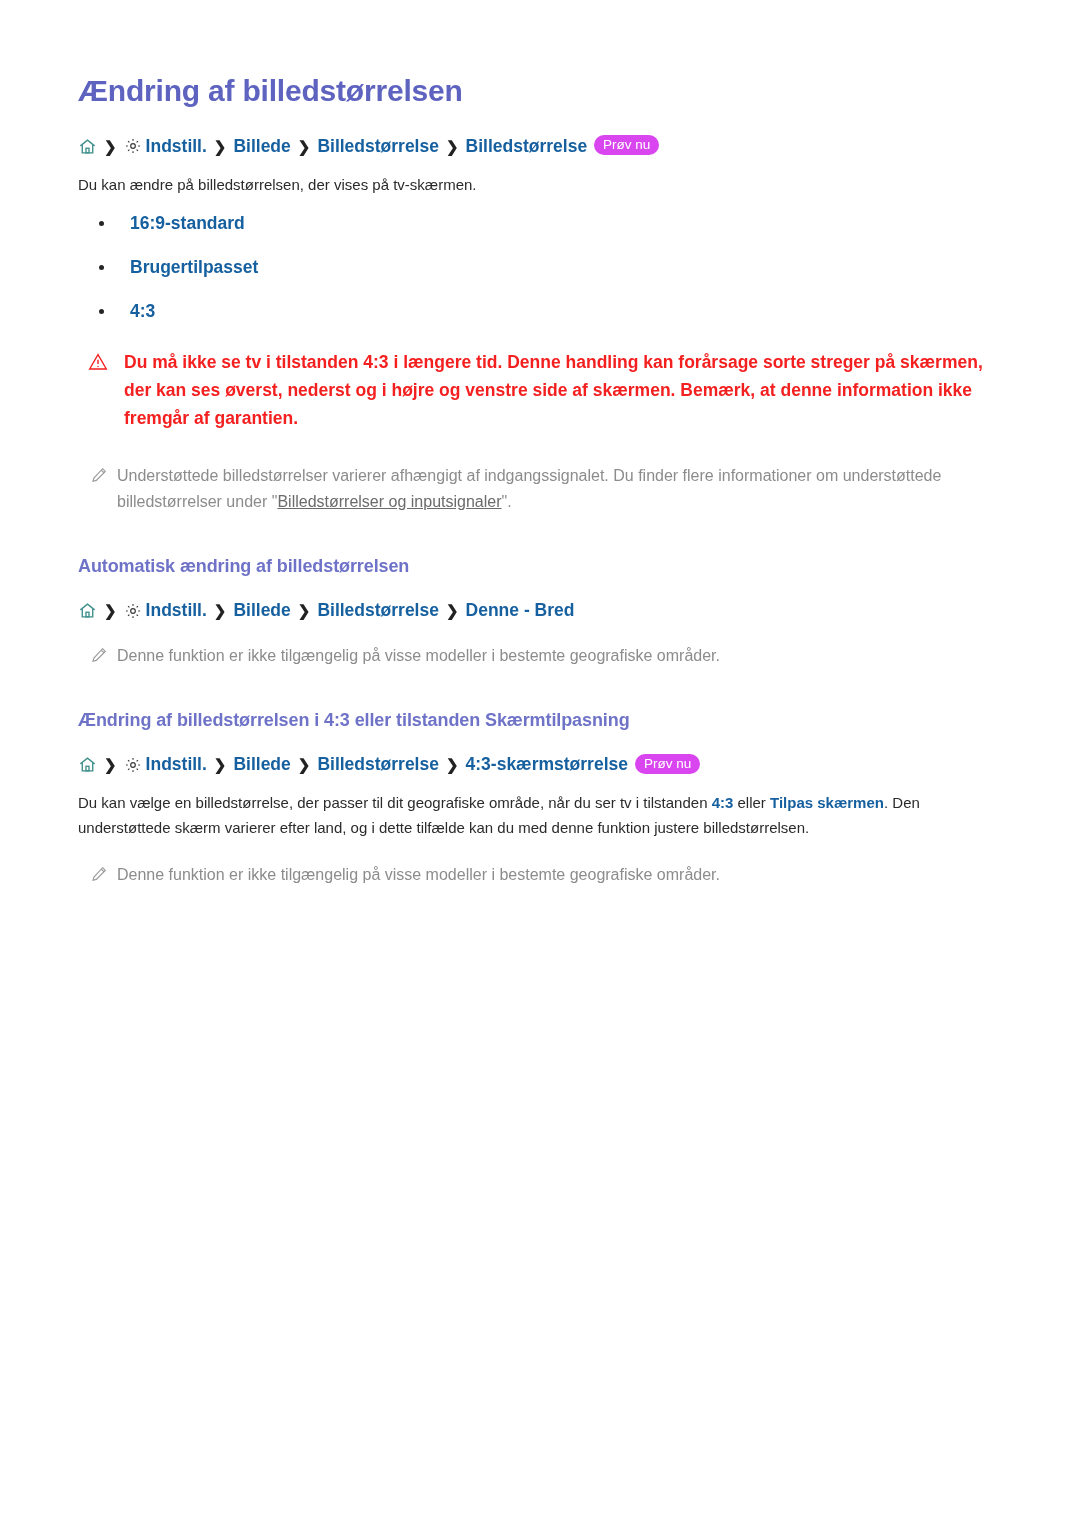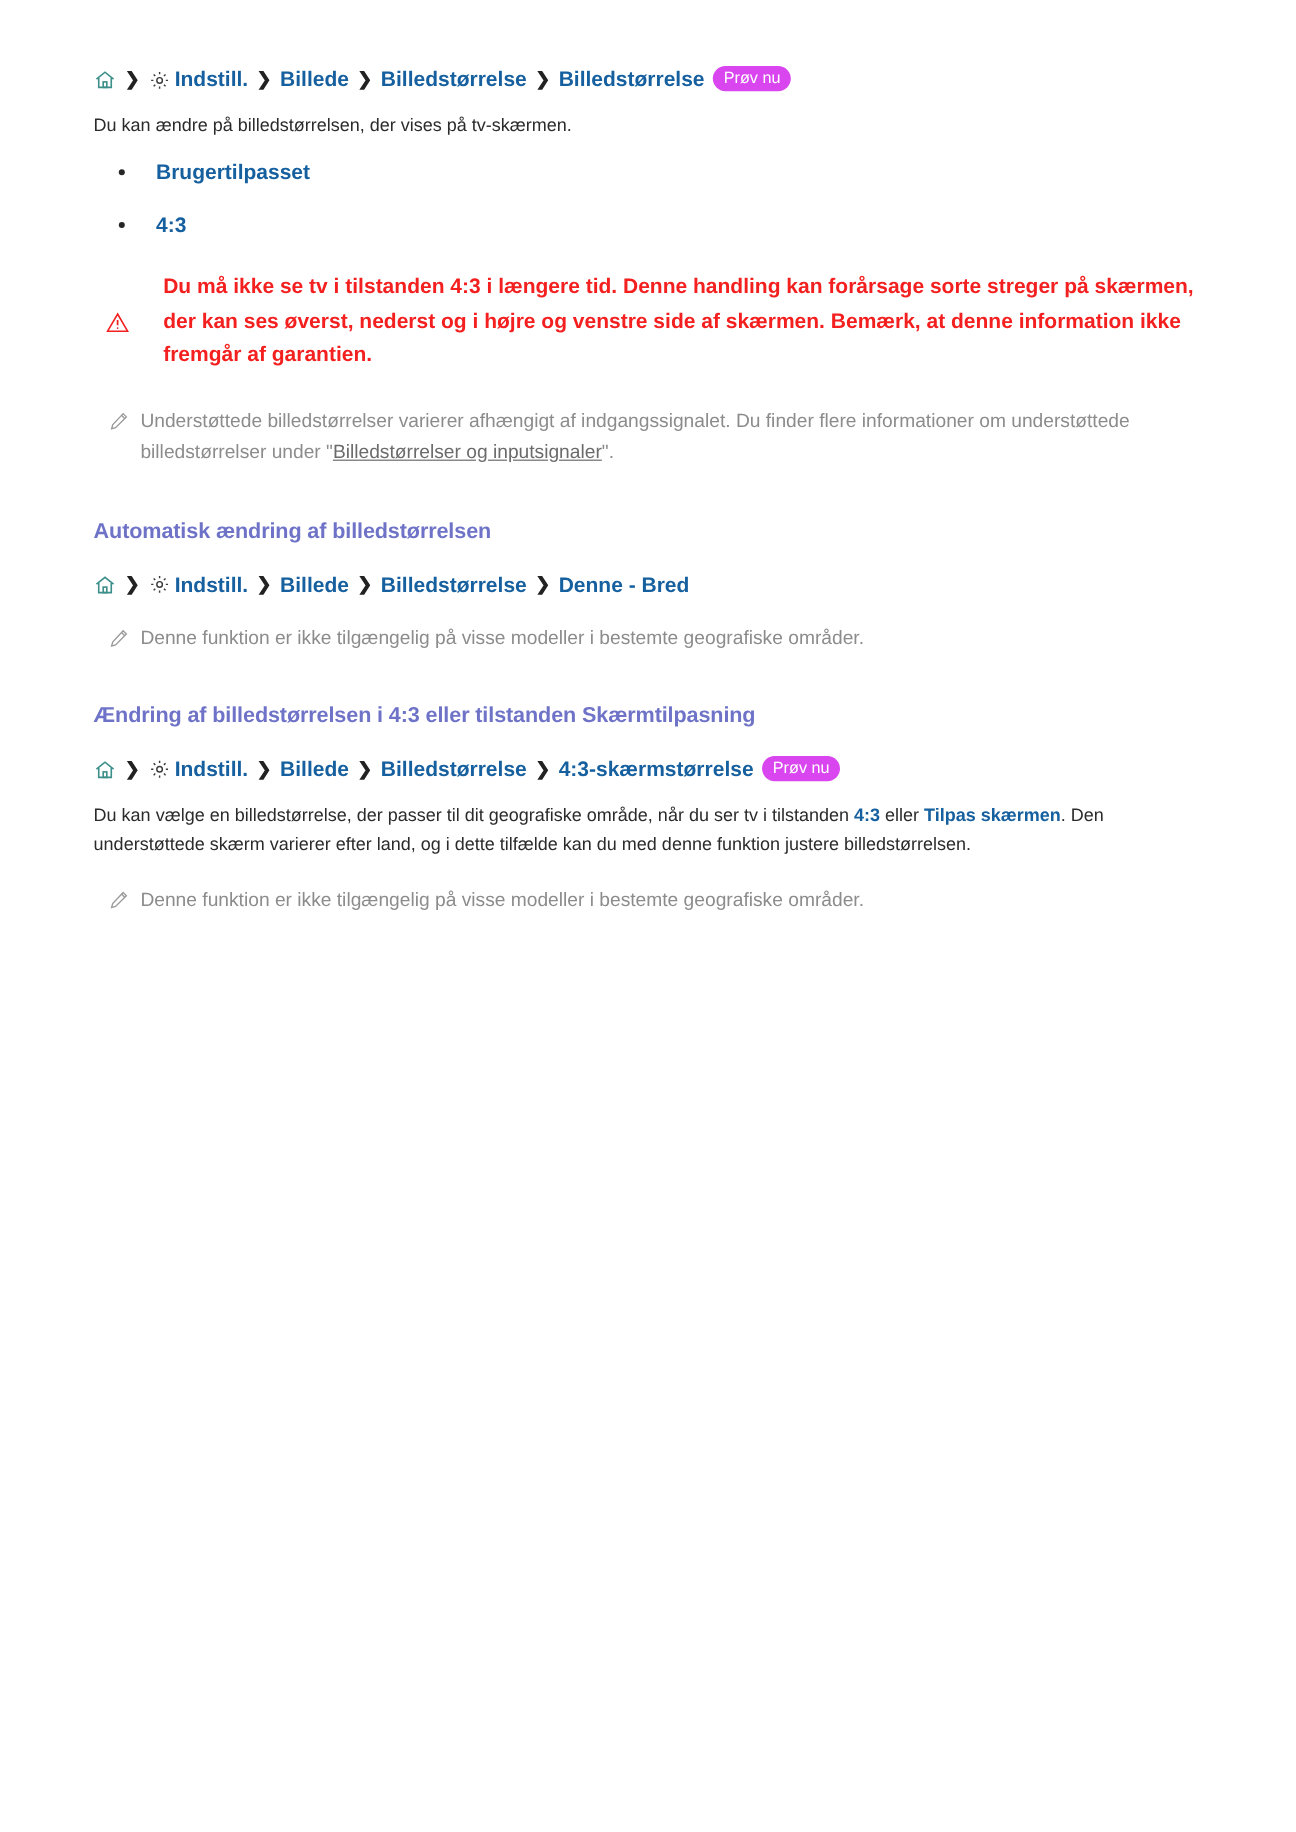--- a/index.html
+++ b/index.html
@@ -121,22 +121,22 @@
     top: 8px;
     width: 5px;
     height: 5px;
     border-radius: 50%;
     background: #262626;
   }
 
   
   .warn {
     display: flex;
-    align-items: center;
-    gap: 28px;
+    align-items: flex-start;
+    gap: 16px;
     margin: 26px 0 30px 10px;
     max-width: 920px;
   }
   .warn .wtxt {
     color: #f41f1f;
     font-size: 17.5px;
     font-weight: 700;
     line-height: 1.62;
   }
   .ico.warnico {
@@ -163,20 +163,21 @@
     flex: 0 0 18px;
     margin-top: 3px;
   }
   .note .ntxt .lnk { color: #1b63a8; font-weight: 600; }
 </style>
 </head>
 <body>
 
 <div class="page">
 
+  <h1 class="doc-title">Ændring af billedstørrelsen</h1>
 
   <div class="crumbs">
     <span class="ico home">
       <svg viewBox="0 0 24 24" width="19" height="19" fill="none" stroke="#3d8f8a" stroke-width="1.7">
         <path d="M3 11.2 12 4l9 7.2"></path>
           <path d="M5.4 10v10h13.2V10"></path>
           <rect x="10.1" y="14.2" width="3.8" height="5.8"></rect>
       </svg>
     </span>
     <span class="sep">❯</span>
@@ -192,20 +193,21 @@
     <span class="sep">❯</span>
     <span class="crumb">Billedstørrelse</span>
     <span class="sep">❯</span>
     <span class="crumb">Billedstørrelse</span>
     <span class="badge-try">Prøv nu</span>
   </div>
 
   <p class="body">Du kan ændre på billedstørrelsen, der vises på tv-skærmen.</p>
 
   <ul class="blist">
+    <li>16:9-standard</li>
     <li>Brugertilpasset</li>
     <li>4:3</li>
   </ul>
 
   <div class="warn">
     <span class="ico warnico">
       <svg viewBox="0 0 24 24" width="20" height="20" fill="none" stroke="#f41f1f" stroke-width="1.6">
         <path d="M12 3.2 22 20.4H2Z"></path>
           <path d="M12 9.3v5.1" stroke-width="1.7"></path>
           <circle cx="12" cy="17.3" r="0.85" fill="#f41f1f" stroke="none"></circle>

